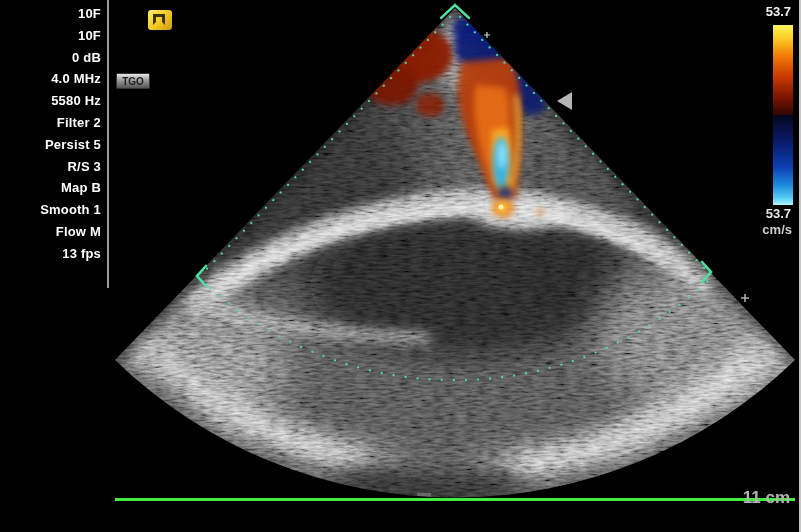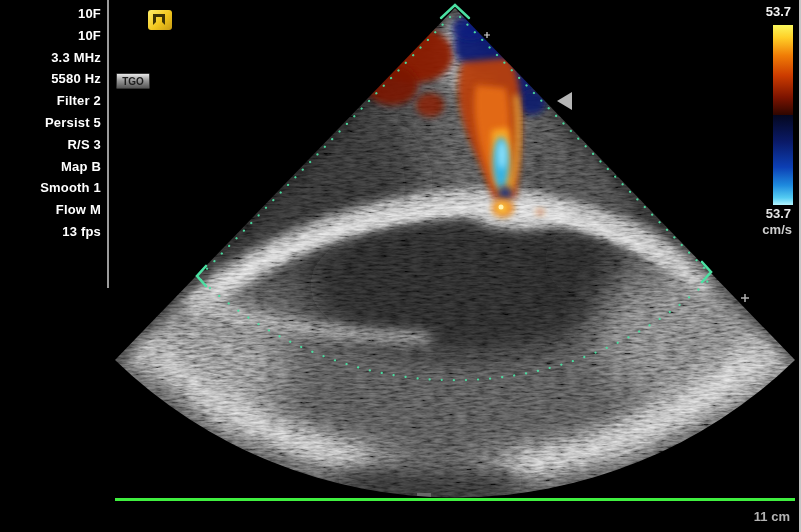--- a/index.html
+++ b/index.html
@@ -26,34 +26,35 @@
     border:3px solid #3d3404;border-bottom-color:transparent;box-sizing:border-box;}
   
   #scale-max{position:absolute;right:8px;top:4px;color:#f2f2f2;font-size:13px;font-weight:bold;}
   #scale-bar{position:absolute;left:773px;top:25px;width:20px;height:180px;}
   #scale-bar .pos{height:90px;background:linear-gradient(180deg,#faf75c 0%,#ffcf27 14%,#f07c06 34%,#cc3c00 56%,#7e1400 80%,#2e0600 100%);}
   #scale-bar .neg{height:90px;background:linear-gradient(180deg,#04071f 0%,#0a1a68 30%,#0c3fb4 58%,#1e8ade 78%,#54ccf2 92%,#b4f4ff 100%);}
   #scale-min{position:absolute;right:8px;top:206px;color:#e4e4e4;font-size:13px;font-weight:bold;}
   #scale-unit{position:absolute;right:7px;top:222px;color:#cdcdcd;font-size:13px;font-weight:bold;margin-left:6px;}
   
   #baseline{position:absolute;left:115px;top:498px;width:680px;height:3px;background:#3fee3f;}
-  #depth-label{position:absolute;right:9px;top:509px;color:#b4b4b4;font-size:13px;font-weight:bold;}
+  #depth-label{position:absolute;right:9px;top:488px;color:#b4b4b4;font-size:17px;font-weight:bold;}
   #fan-svg{position:absolute;left:0;top:0;}
   .noise-overlay{mix-blend-mode:overlay;}
 </style>
 </head>
 <body>
 
 <div id="screen">
 
   <div id="param-col">
 
   <div class="param-row">10F</div>
       <div class="param-row">10F</div>
-      <div class="param-row">3.3 MHz</div>
+      <div class="param-row">0 dB</div>
+      <div class="param-row">4.0 MHz</div>
       <div class="param-row">5580 Hz</div>
       <div class="param-row">Filter 2</div>
       <div class="param-row">Persist 5</div>
       <div class="param-row">R/S 3</div>
       <div class="param-row">Map B</div>
       <div class="param-row">Smooth 1</div>
       <div class="param-row">Flow M</div>
       <div class="param-row">13 fps</div>
     </div>
   <div id="param-divider"></div>

